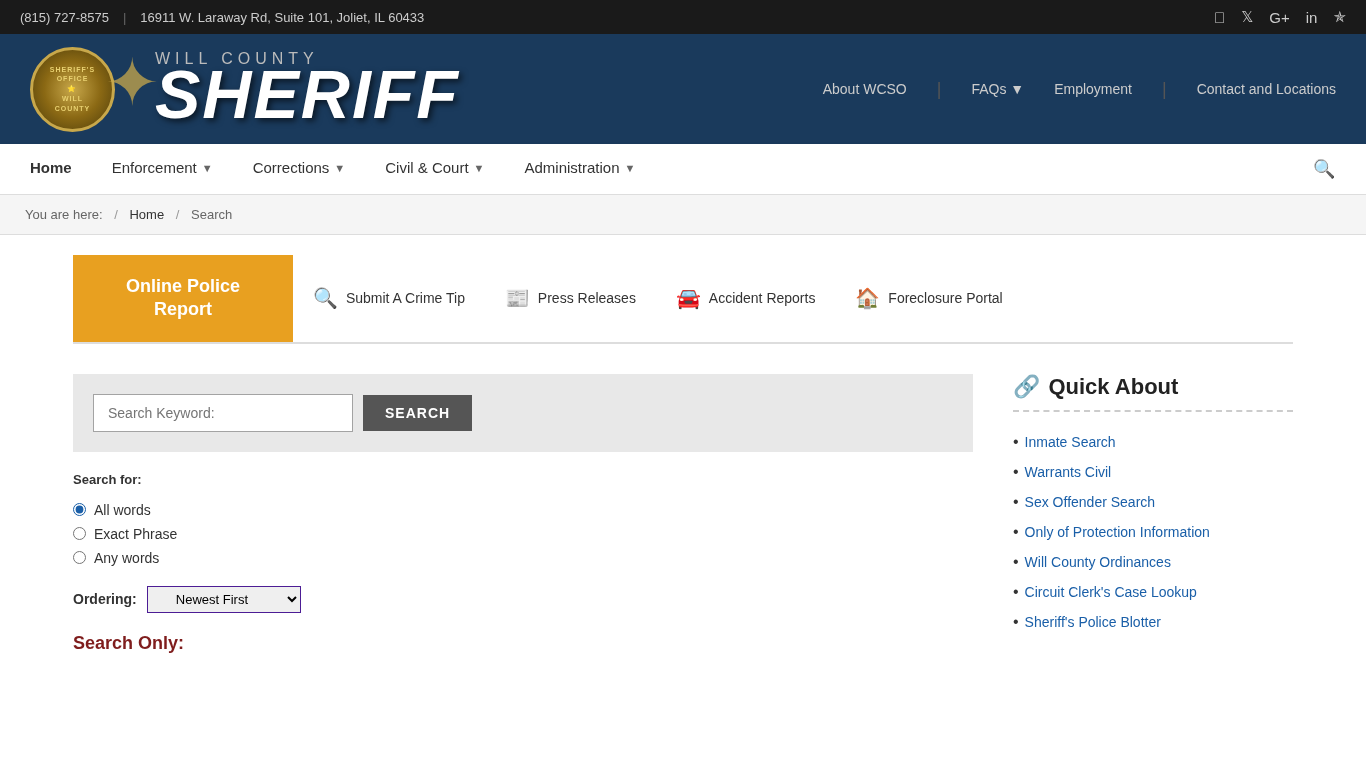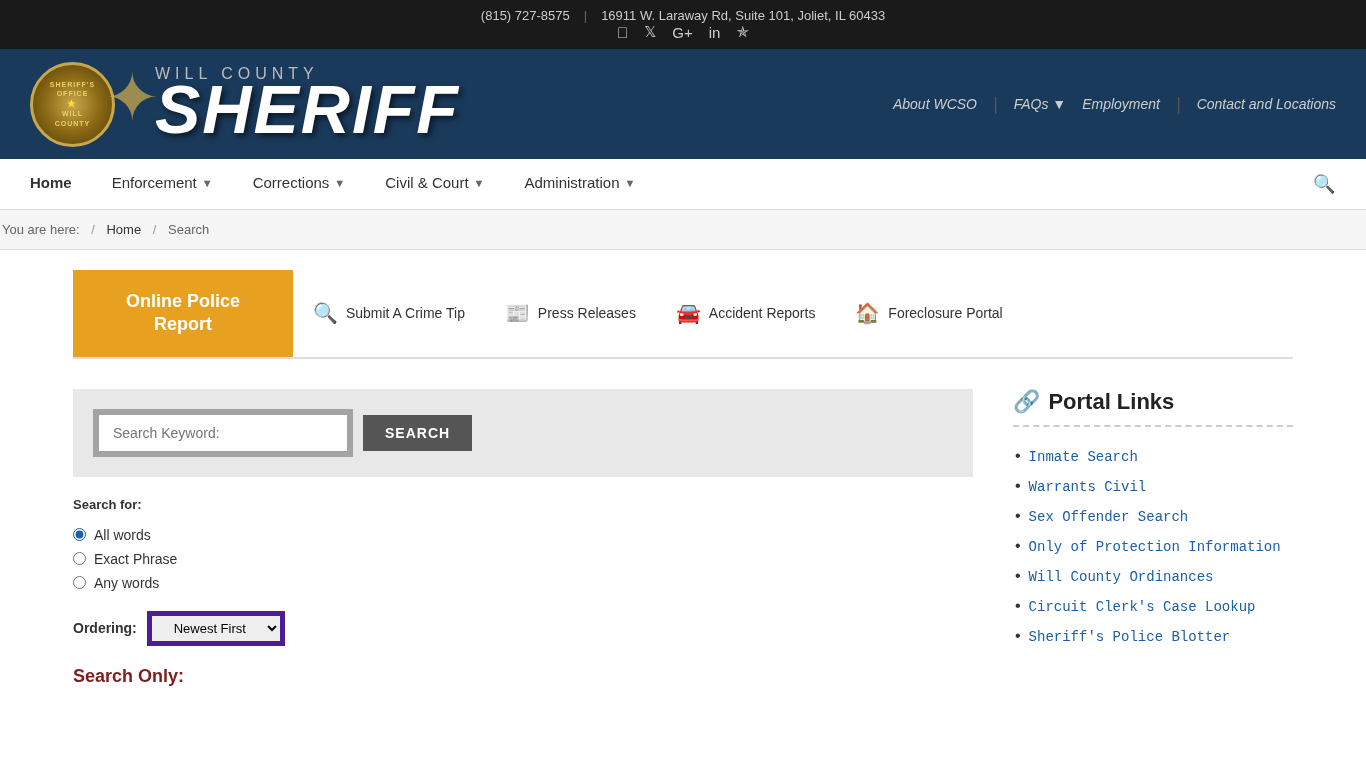--- a/index.html
+++ b/index.html
@@ -7,21 +7,20 @@
 
     
     .top-bar {
       background: #1a1a1a;
       color: #ccc;
       padding: 8px 20px;
       display: flex;
       align-items: center;
       justify-content: space-between;
       font-size: 13px;
-      flex-direction: column;
     }
     .top-bar-left { display: flex; align-items: center; gap: 14px; }
     .top-bar-divider { color: #666; }
     .top-bar-social { display: flex; gap: 16px; align-items: center; }
     .top-bar-social a { color: #ccc; text-decoration: none; font-size: 15px; }
 
     
     .header {
       background: #1a3a5c;
       padding: 10px 30px;
@@ -48,21 +47,21 @@
       flex-shrink: 0;
       border: 3px solid #c8a84b;
     }
     .logo-badge-inner {
       font-size: 7px;
       color: #e8d070;
       text-align: center;
       padding: 4px;
       line-height: 1.4;
     }
-    .header-nav { display: flex; align-items: center; gap: 16px; font-style: italic; }
+    .header-nav { display: flex; align-items: center; gap: 30px; }
     .header-nav a { color: #ccc; text-decoration: none; font-size: 14px; }
     .header-nav-divider { color: #555; font-size: 18px; }
 
     
     .main-nav {
       background: #fff;
       border-bottom: 1px solid #ddd;
       display: flex;
       align-items: stretch;
       padding: 0 10px;
@@ -85,21 +84,21 @@
       margin-left: auto;
       padding: 14px 20px;
       cursor: pointer;
       font-size: 18px;
       color: #333;
     }
 
     
     .breadcrumb {
       background: #f5f5f5;
-      padding: 12px 2px;
+      padding: 12px 25px;
       font-size: 13px;
       color: #666;
       border-bottom: 1px solid #ddd;
     }
     .breadcrumb a { color: #333; text-decoration: none; }
     .breadcrumb-sep { margin: 0 8px; color: #999; }
 
     
     .content-wrapper {
       max-width: 1260px;
@@ -167,21 +166,21 @@
       padding: 20px;
       margin-bottom: 20px;
       display: flex;
       align-items: center;
       gap: 10px;
     }
     .search-input {
       flex: 1;
       max-width: 260px;
       padding: 10px 14px;
-      border: 6px solid #a3a3a3;
+      border: 1px solid #a3a3a3;
       font-size: 14px;
       color: #999;
       background: #fff;
     }
     .search-button {
       background: #555;
       color: #fff;
       border: none;
       padding: 10px 22px;
       font-size: 14px;
@@ -213,24 +212,23 @@
     
     .ordering-row {
       display: flex;
       align-items: center;
       gap: 10px;
       font-size: 14px;
       font-weight: bold;
       margin-bottom: 20px;
     }
     .ordering-select {
-      padding: 4px 12px;
+      padding: 4px 24px;
       font-size: 13px;
-      border: 5px solid #4c1d95;
-      text-align: center;
+      border: 1px solid #4c1d95;
     }
 
     
     .search-only-label {
       font-size: 18px;
       font-weight: bold;
       color: #7f1d1d;
     }
 
     
@@ -241,21 +239,21 @@
       margin-bottom: 10px;
       display: flex;
       align-items: center;
       gap: 8px;
     }
     .sidebar-divider {
       border: none;
       border-top: 2px dashed #ccc;
       margin-bottom: 15px;
     }
-    .sidebar-links { list-style: none; padding: 0; font-family: Liberation Mono, monospace; }
+    .sidebar-links { list-style: none; padding: 0; }
     .sidebar-links li {
       padding: 6px 0;
       display: flex;
       align-items: center;
       gap: 6px;
     }
     .sidebar-links li::before {
       content: "•";
       color: #333;
       font-size: 16px;
@@ -399,21 +397,21 @@
         </select>
       </div>
 
       <div class="search-only-label">Search Only:</div>
 
     </div>
 
     <div class="sidebar-col">
       <div class="sidebar-quick-links-title">
         <span style="font-size:22px;">🔗</span>
-        <span>Portal Links</span>
+        <span>Quick About</span>
       </div>
       <hr class="sidebar-divider">
       <ul class="sidebar-links">
         <li>
           <a href="#">Inmate Search</a>
         </li>
         <li>
           <a href="#">Warrants Civil</a>
         </li>
         <li>

